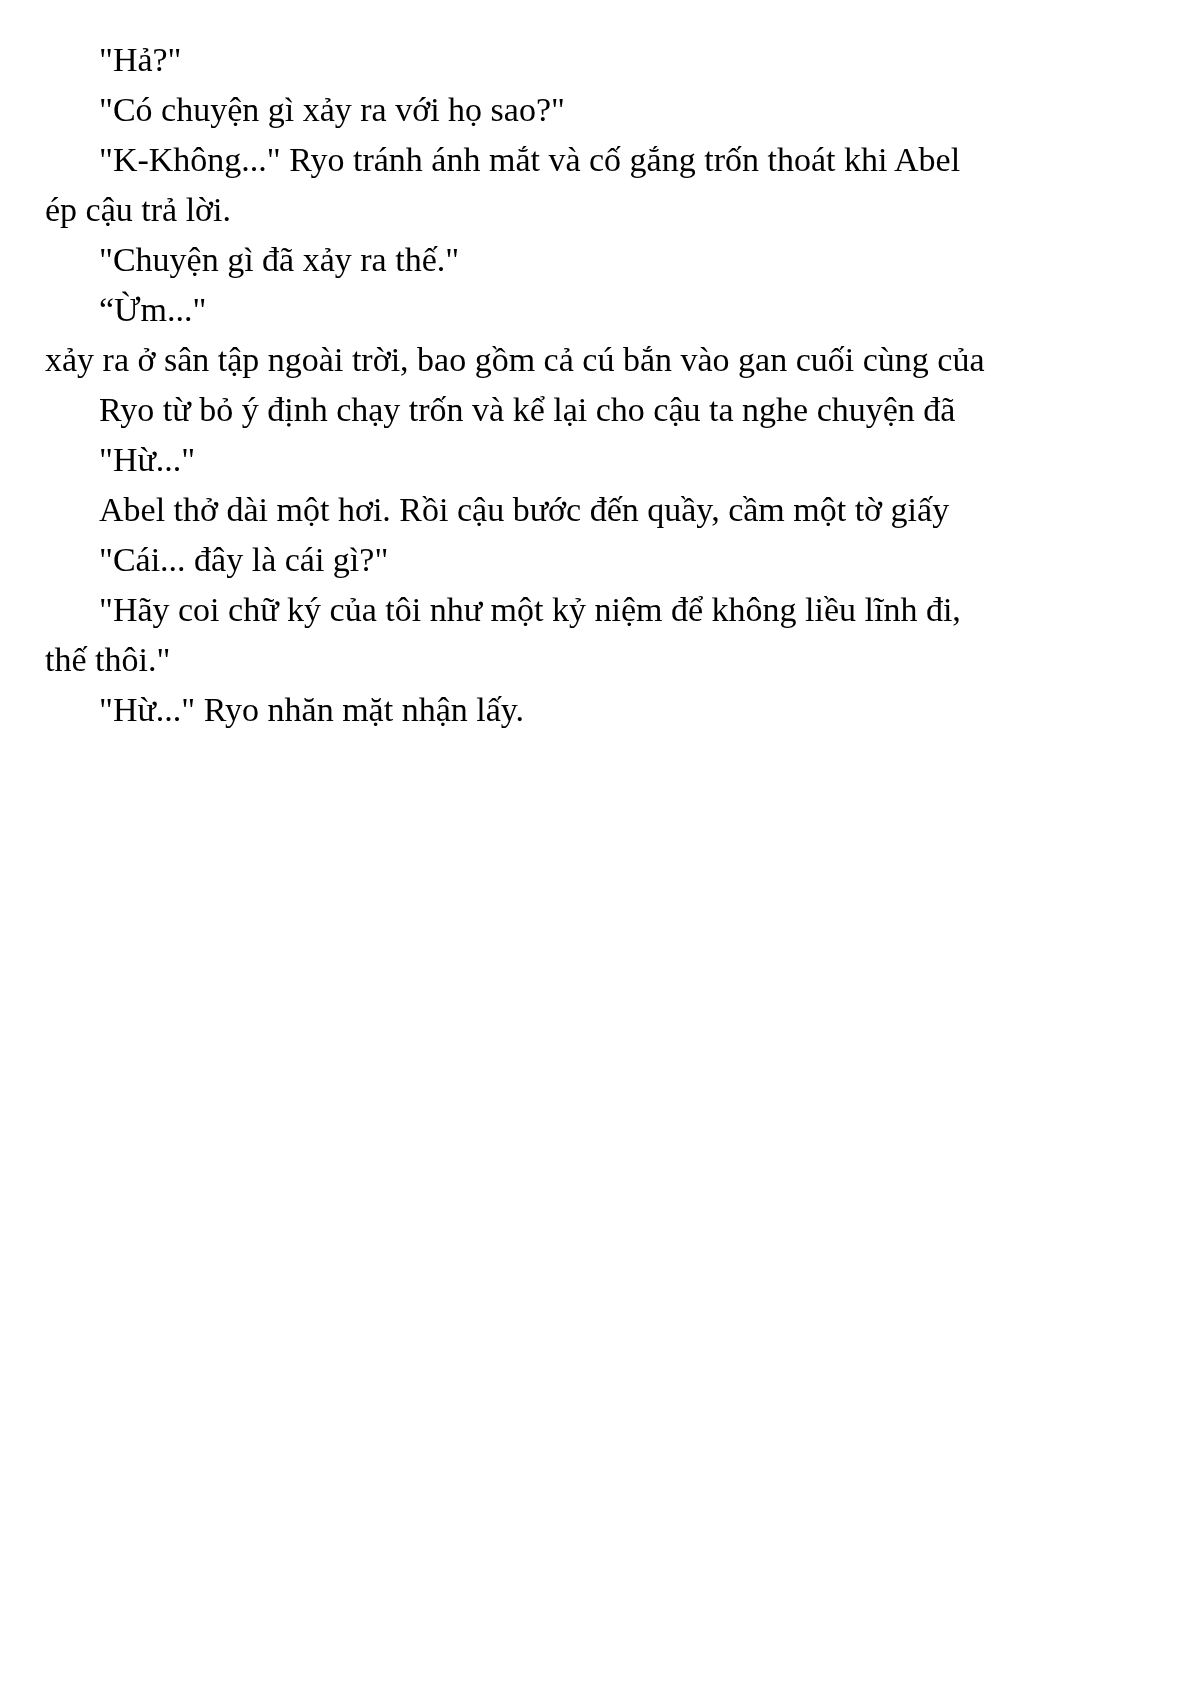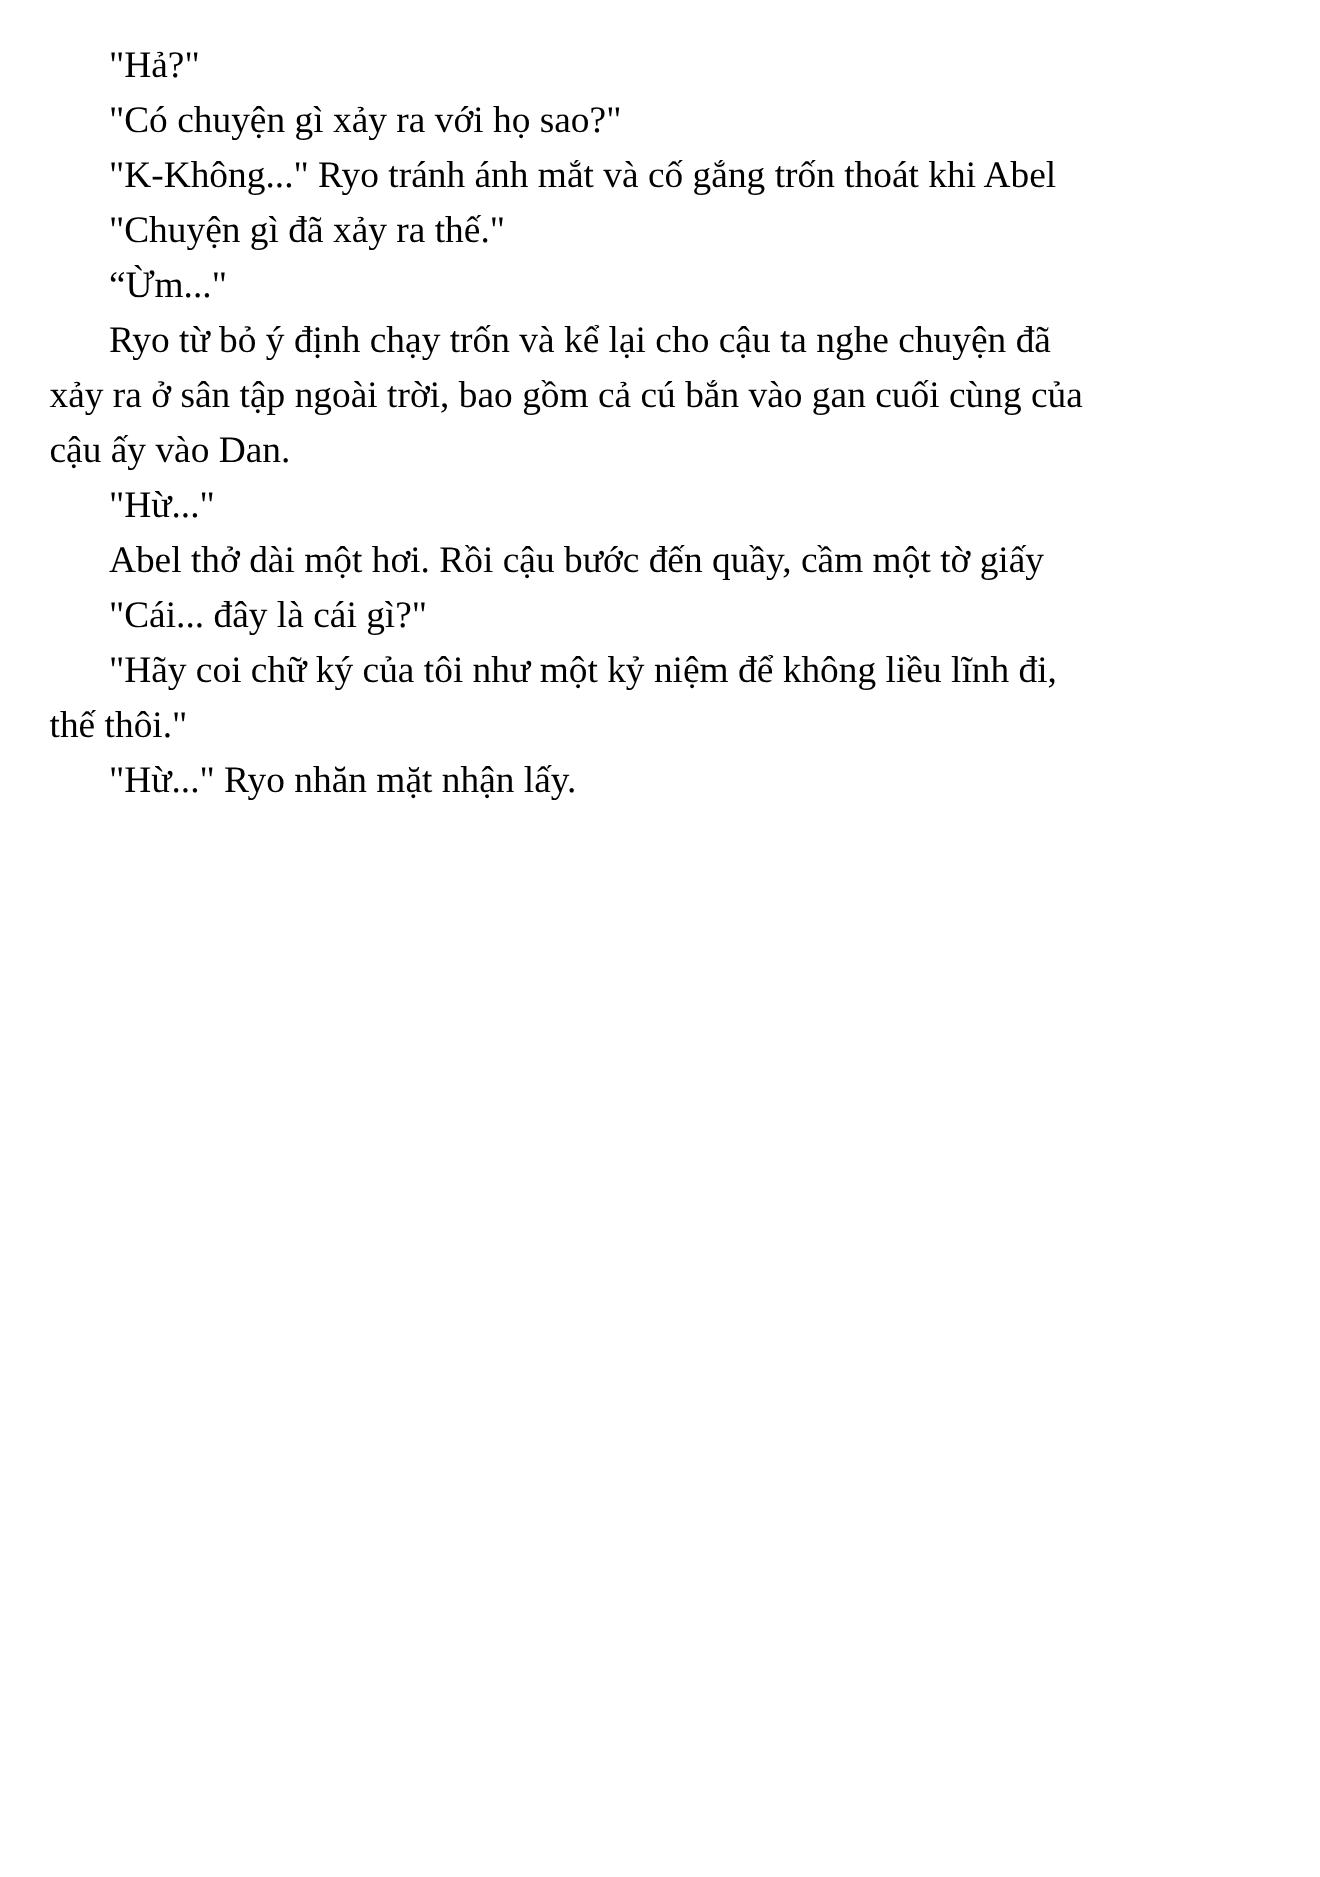--- a/index.html
+++ b/index.html
@@ -28,25 +28,25 @@
   }
 </style>
 </head>
 <body>
 
 <div class="page">
   <div>
       <div class="line indent">"Hả?"</div>
       <div class="line indent">"Có chuyện gì xảy ra với họ sao?"</div>
       <div class="line indent">"K-Không..." Ryo tránh ánh mắt và cố gắng trốn thoát khi Abel</div>
+      <div class="line">ép cậu trả lời.</div>
       <div class="line indent">"Chuyện gì đã xảy ra thế."</div>
       <div class="line indent">“Ừm..."</div>
+      <div class="line">xảy ra ở sân tập ngoài trời, bao gồm cả cú bắn vào gan cuối cùng của</div>
       <div class="line indent">Ryo từ bỏ ý định chạy trốn và kể lại cho cậu ta nghe chuyện đã</div>
-      <div class="line">xảy ra ở sân tập ngoài trời, bao gồm cả cú bắn vào gan cuối cùng của</div>
-      <div class="line">cậu ấy vào Dan.</div>
       <div class="line indent">"Hừ..."</div>
       <div class="line indent">Abel thở dài một hơi. Rồi cậu bước đến quầy, cầm một tờ giấy</div>
       <div class="line indent">"Cái... đây là cái gì?"</div>
       <div class="line indent">"Hãy coi chữ ký của tôi như một kỷ niệm để không liều lĩnh đi,</div>
       <div class="line">thế thôi."</div>
       <div class="line indent">"Hừ..." Ryo nhăn mặt nhận lấy.</div>
     </div>
 </div>
 
 </body></html>

